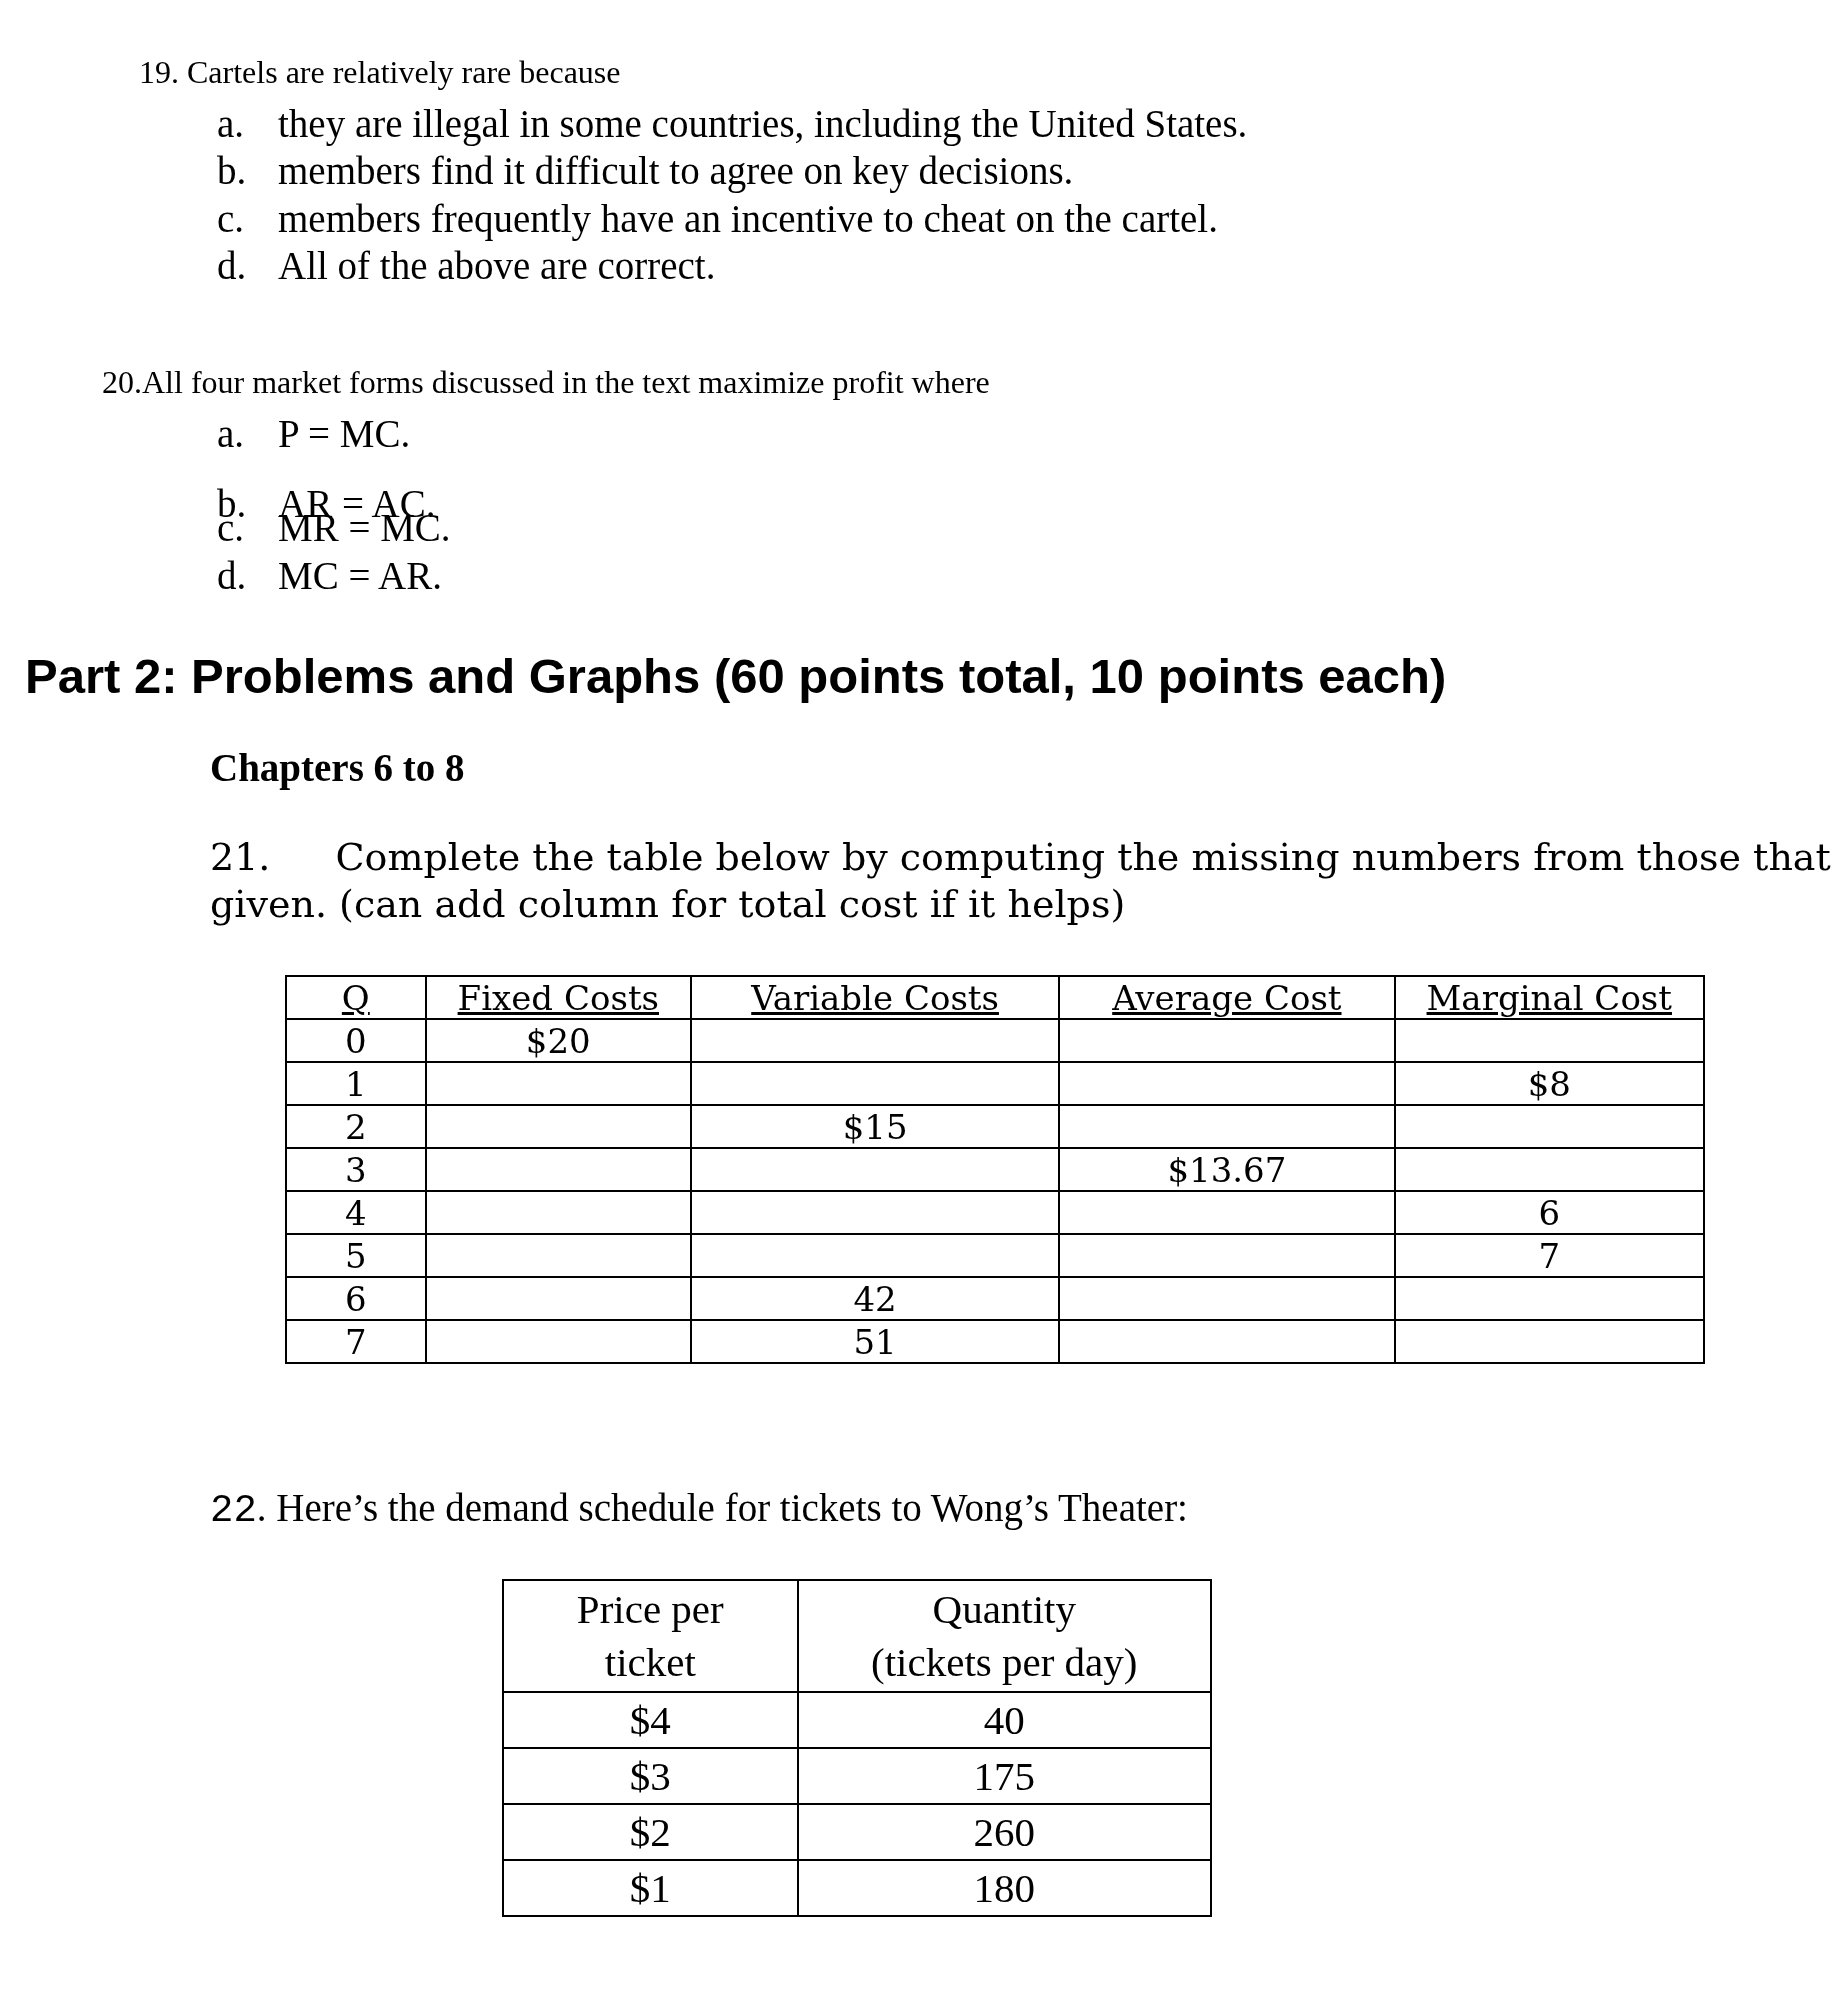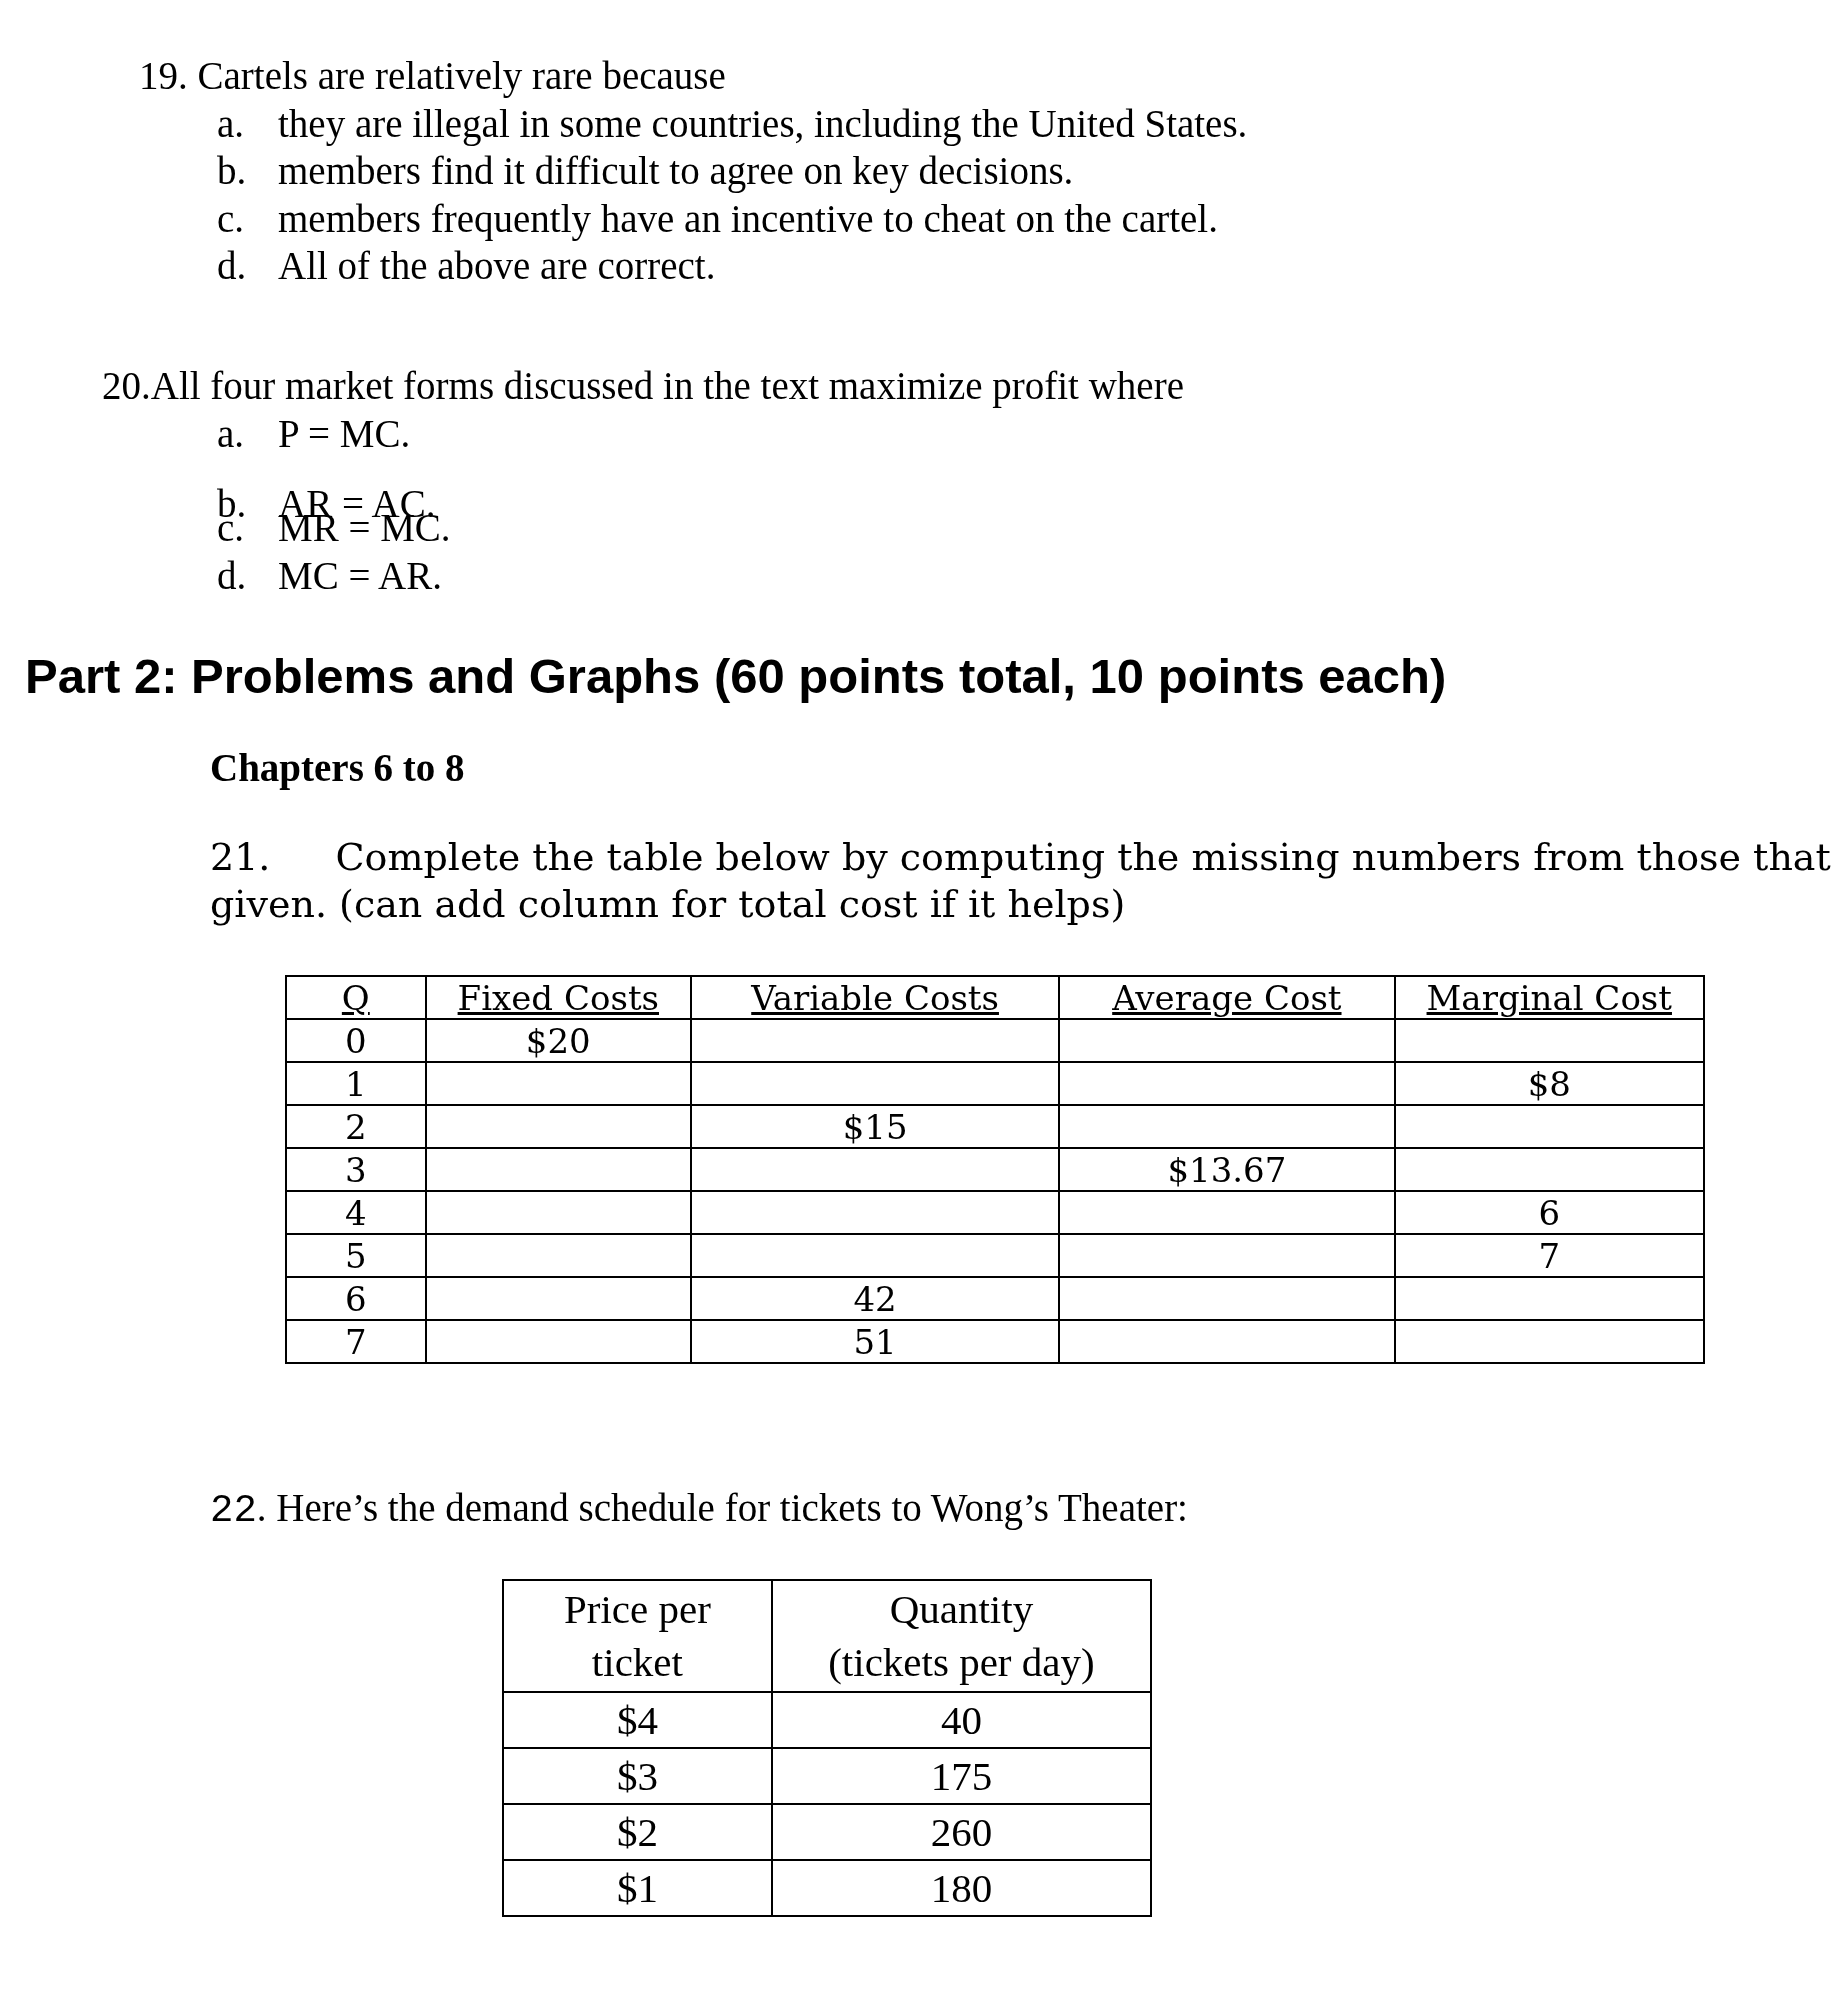--- a/index.html
+++ b/index.html
@@ -1,18 +1,18 @@
 <!DOCTYPE html>
 <html style="font-size:6.5px"><head>
 <meta charset="utf-8">
 <style>
   html,body{margin:0;padding:0;background:#fff;}
   body{width:1839px;height:1995px;position:relative;overflow:hidden;color:#000;font-family:"Liberation Serif","DejaVu Serif",serif;}
   .abs{position:absolute;white-space:nowrap;}
-  .q{font-size:39px;line-height:1;}
+  .q{font-size:32px;line-height:1;}
   .opt{position:absolute;font-size:39px;line-height:1;white-space:nowrap;}
   .opt .lt{display:inline-block;width:61px;}
   .part{font-family:"Liberation Sans","DejaVu Sans",sans-serif;font-weight:bold;font-size:49px;}
   .chap{font-weight:bold;font-size:39px;}
   .q21{font-family:"DejaVu Serif","Liberation Serif",serif;font-size:38px;line-height:47px;}
   table{border-collapse:collapse;position:absolute;}
   td,th{border:2.5px solid #000;text-align:center;padding:0;font-weight:normal;}
   #cost-table td,#cost-table th{font-family:"DejaVu Serif","Liberation Serif",serif;font-size:34px;height:41px;}
   #cost-table th span{text-decoration:underline;}
   #demand-table td,#demand-table th{font-family:"Liberation Serif",serif;font-size:41px;height:54px;}
@@ -111,21 +111,21 @@
         <td></td>
         <td>51</td>
         <td></td>
         <td></td>
       </tr>
     </tbody>
 </table>
 
 <div class="abs q21" style="left:210px;top:1484px;font-size:39px;"><span style="font-family:Liberation Mono, monospace;">22</span><span style="font-family:'Liberation Serif',serif;">. Here’s the demand schedule for tickets to Wong’s Theater:</span></div>
 
-<table id="demand-table" style="left:502px;top:1579px;width:650px;padding-left:28px;">
+<table id="demand-table" style="left:502px;top:1579px;width:710px;padding-left:28px;">
   <colgroup>
       <col style="width:295px">
       <col style="width:414px">
     </colgroup>
   <thead>
     <tr>
       <th style="height:110px;"><span>Price per</span><br><span>ticket</span></th>
       <th style="height:110px;"><span>Quantity</span><br><span>(tickets per day)</span></th>
     </tr>
   </thead>

